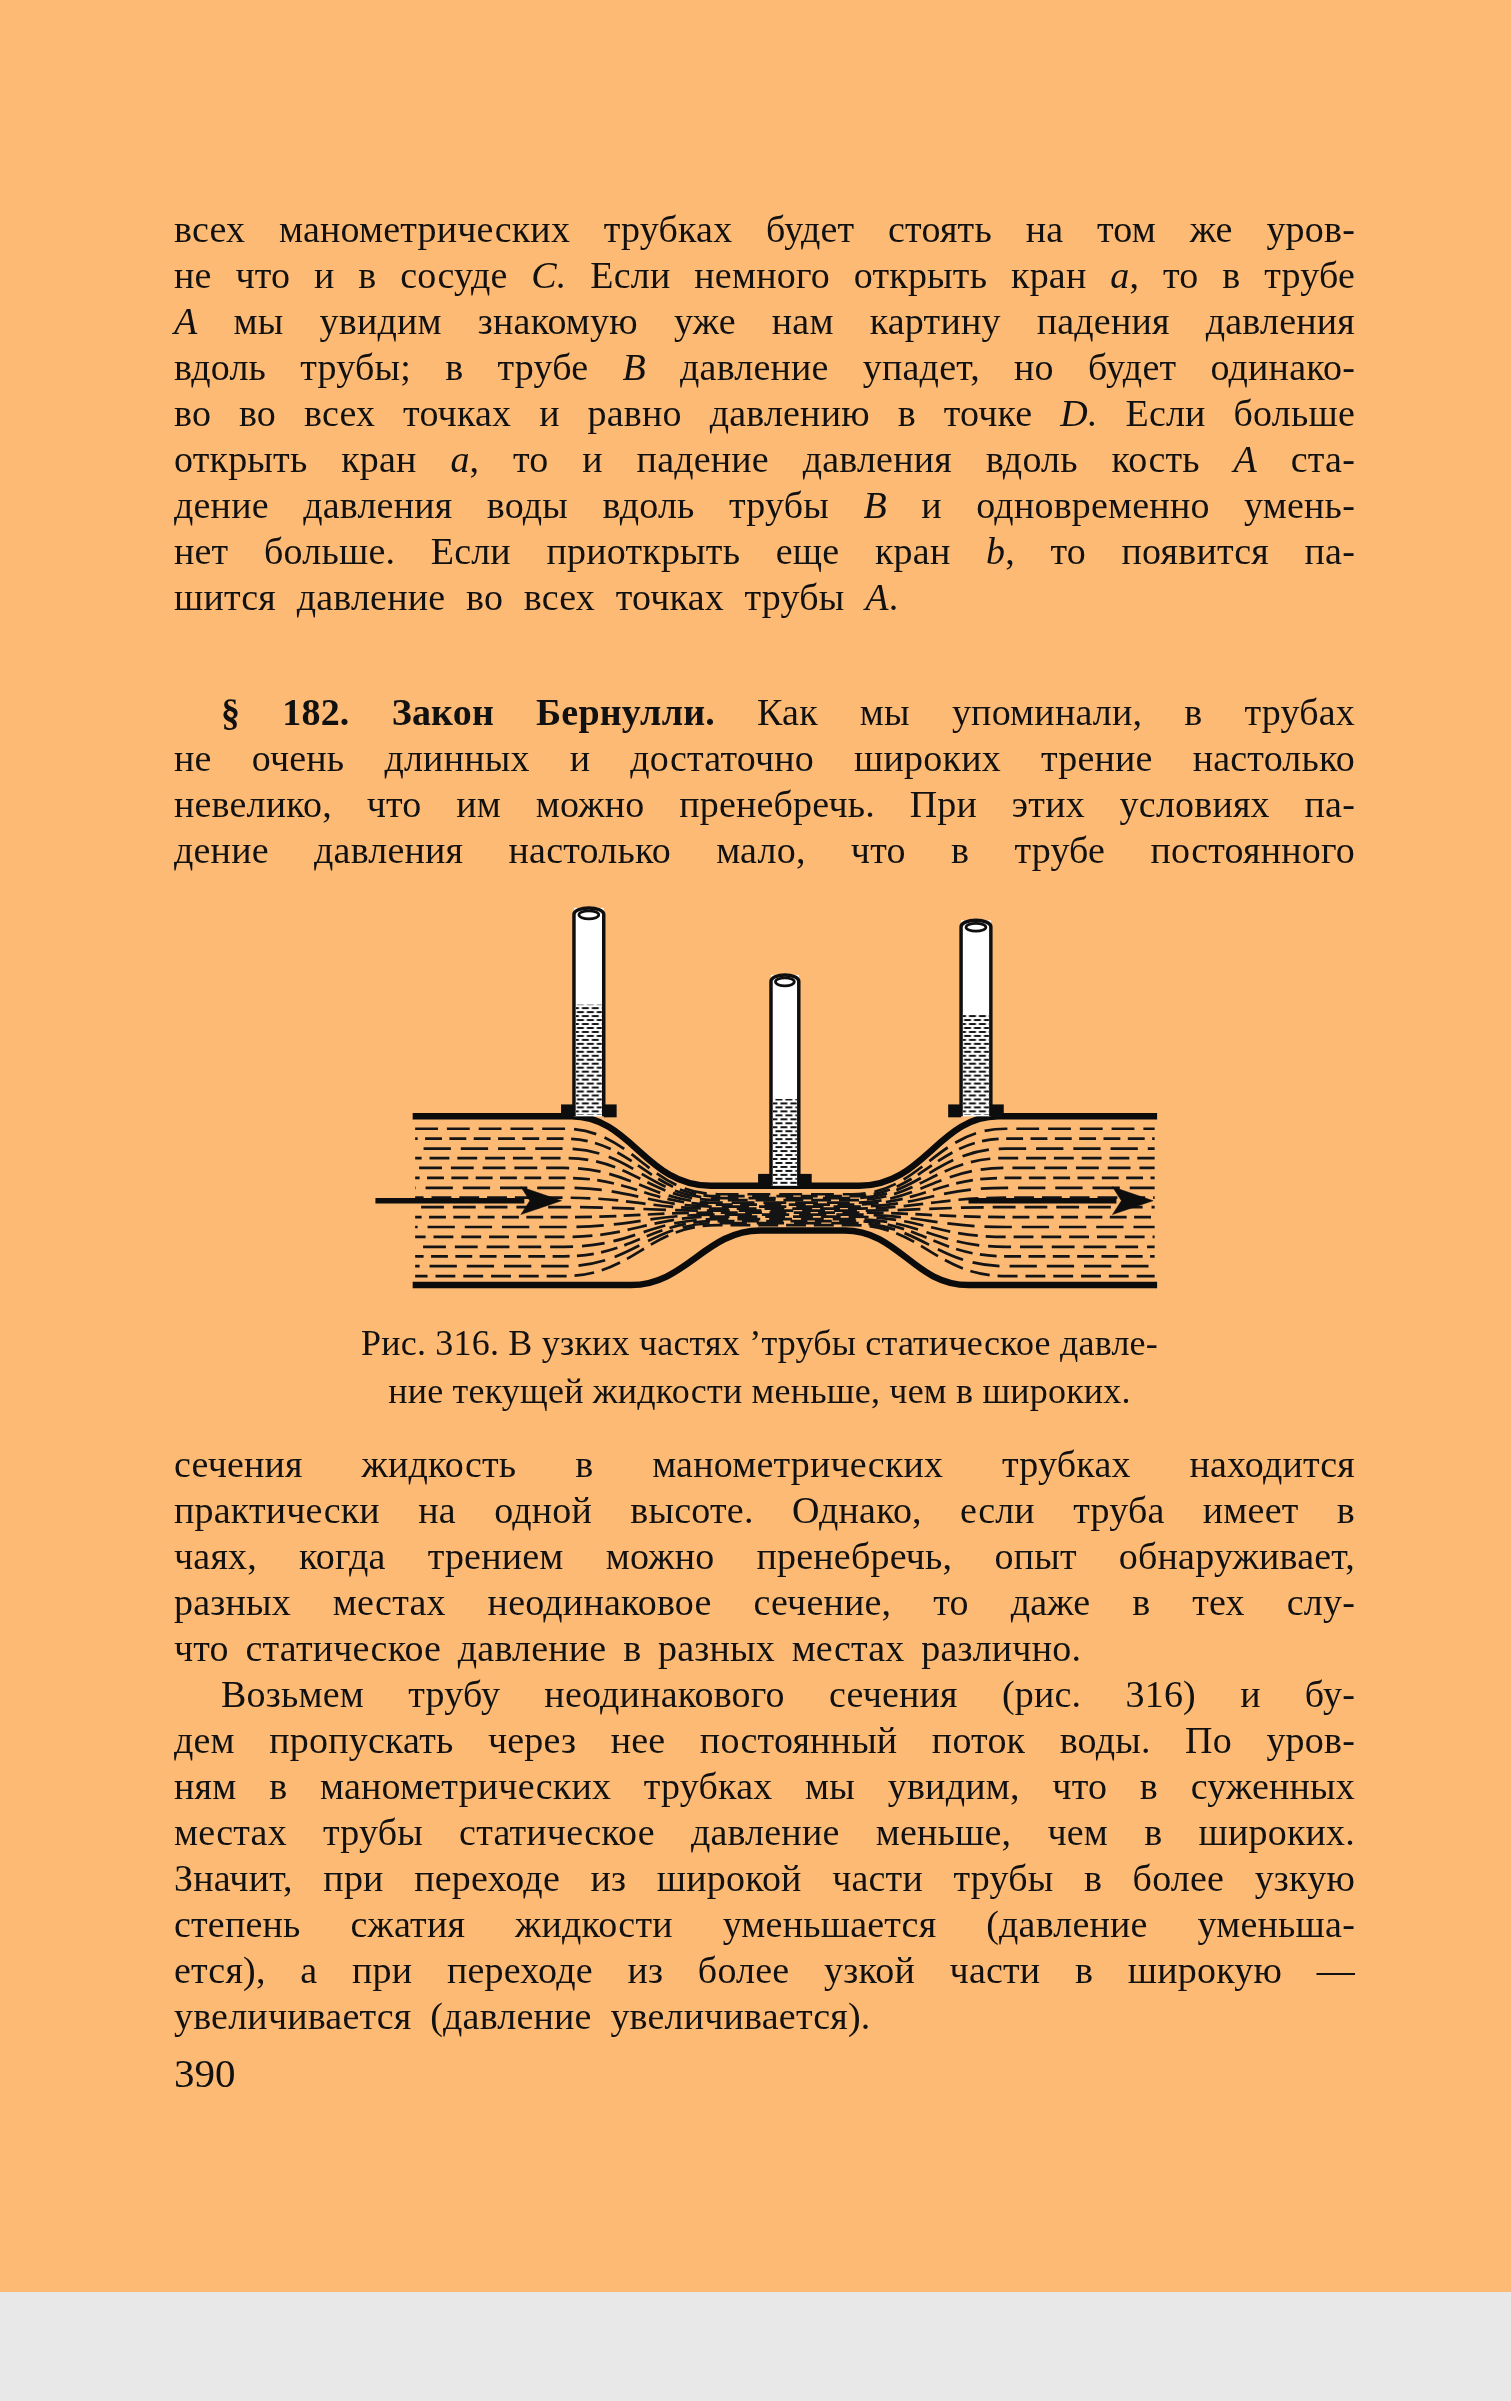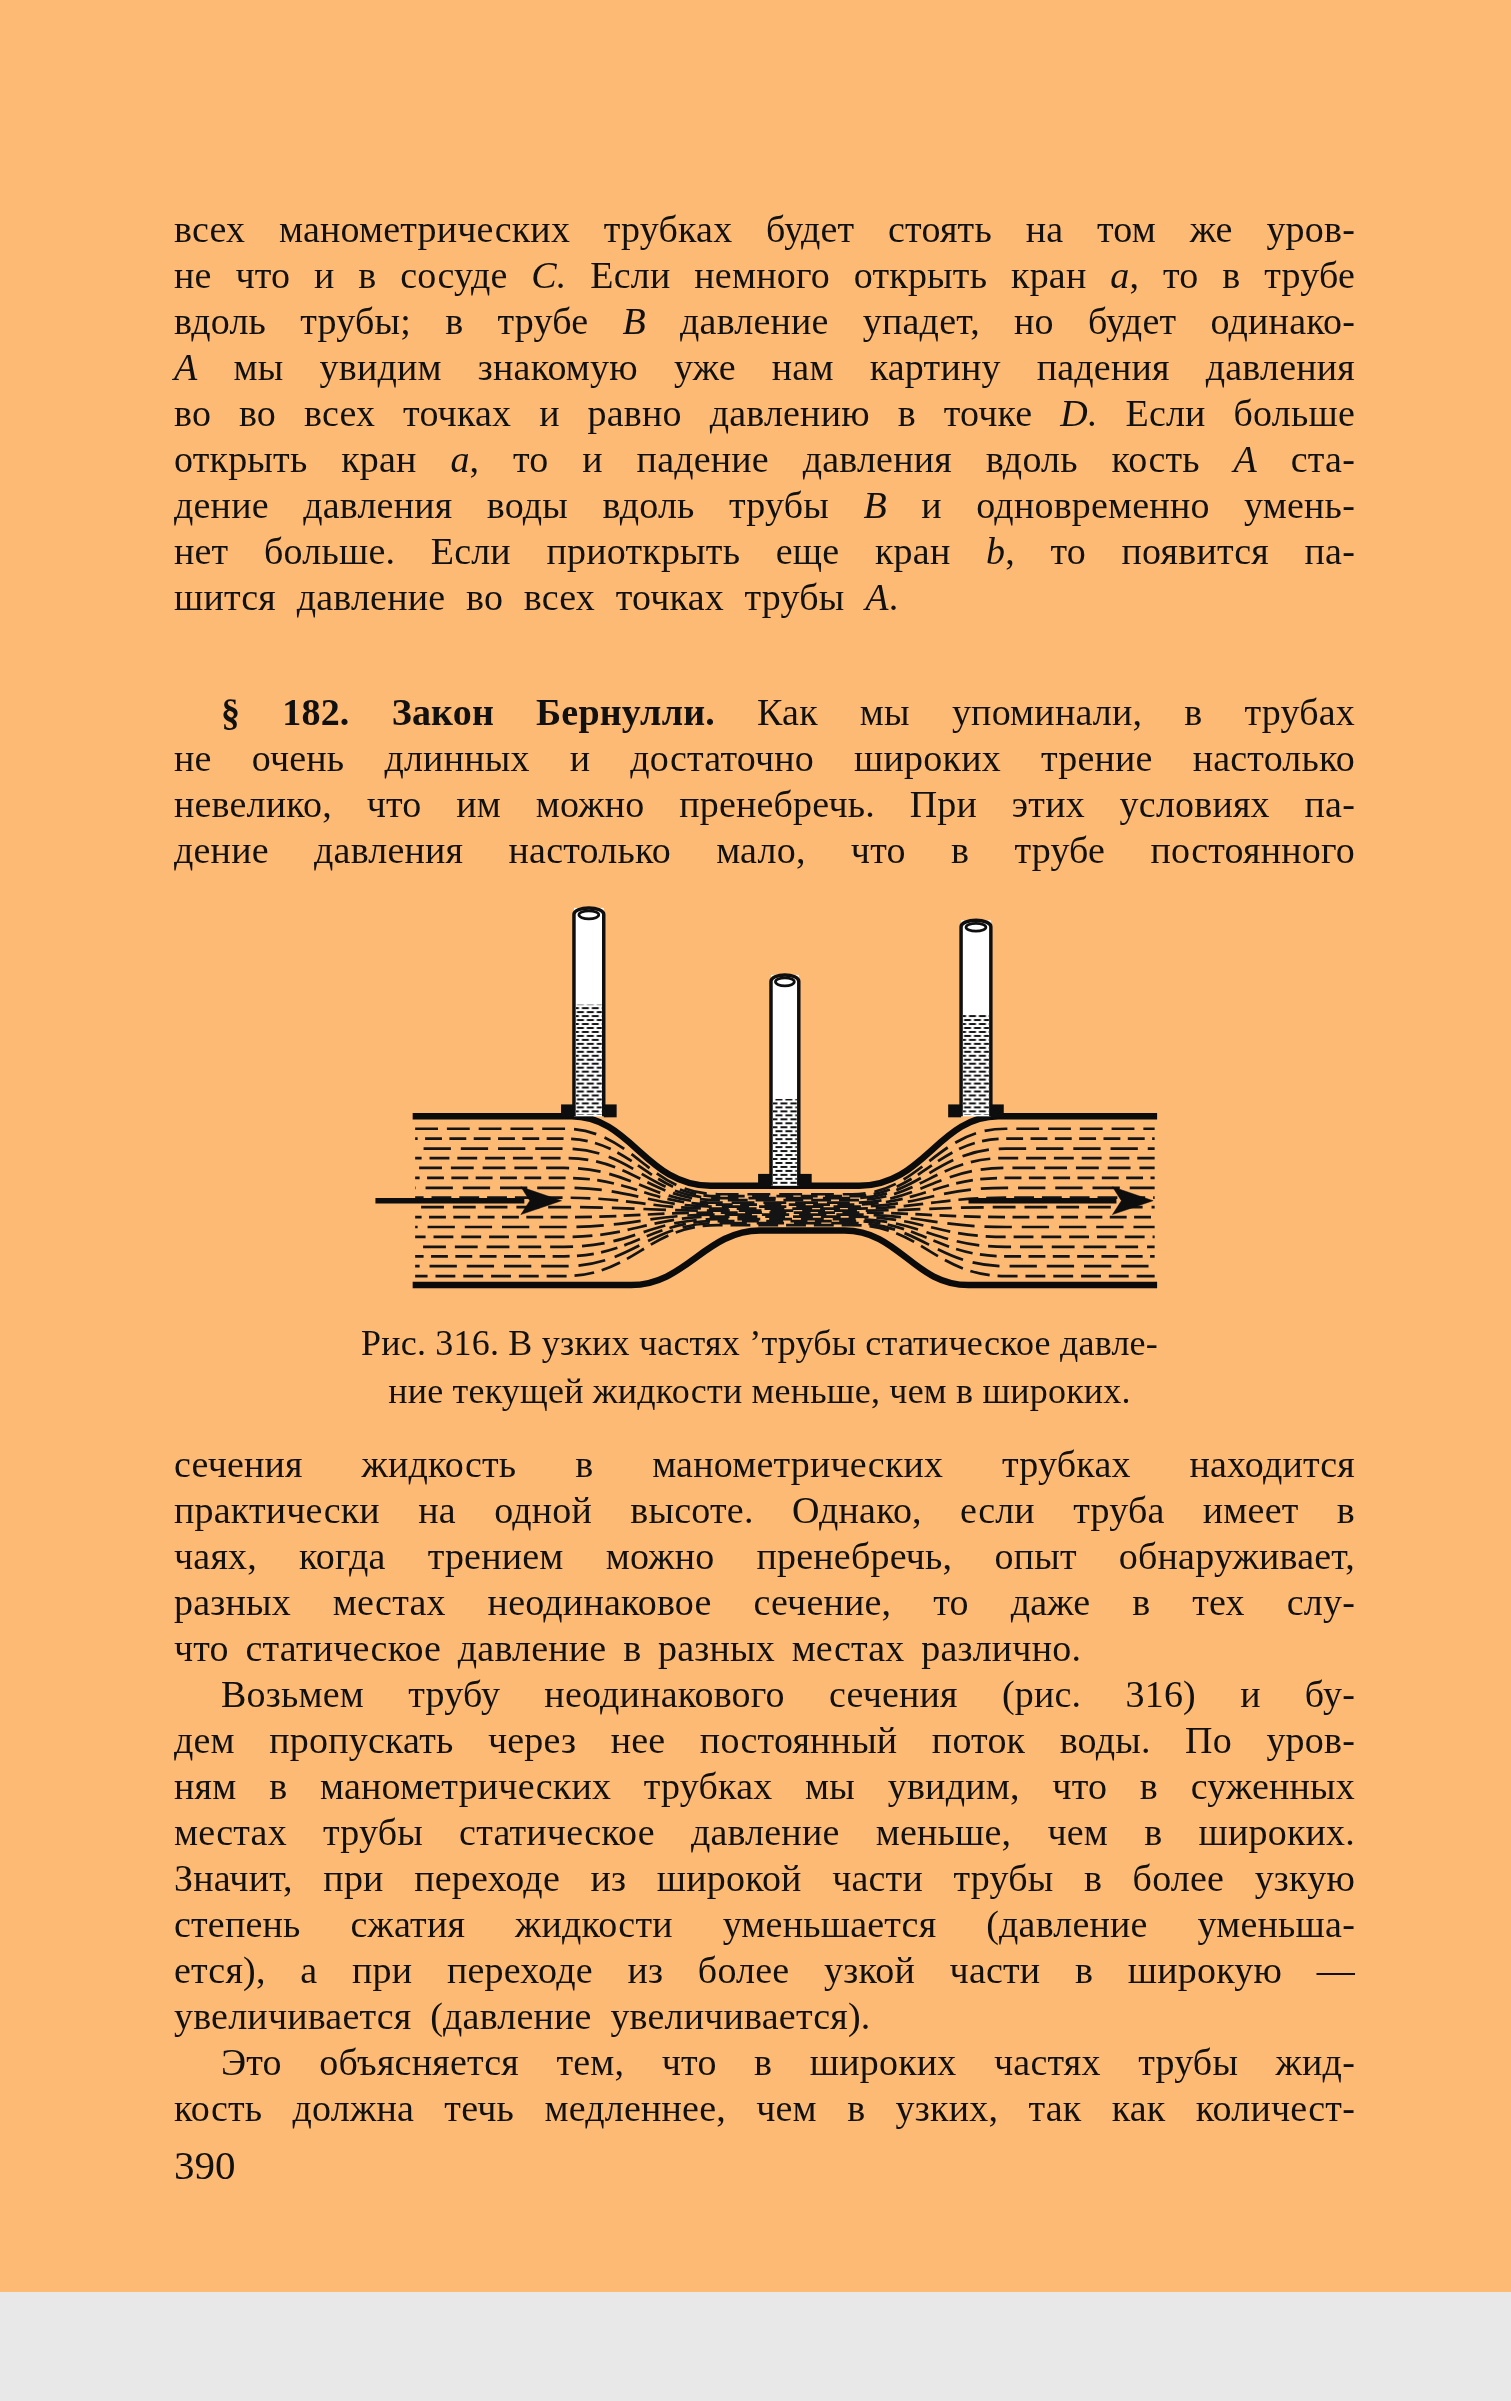--- a/index.html
+++ b/index.html
@@ -37,22 +37,22 @@
 </head>
 <body>
 
 <div class="page">
   <div class="column">
 
     <div class="text-blocks" id="blocks-top">
         <div class="para">
           <div class="line"><span>всех манометрических трубках будет стоять на том же уров-</span></div>
           <div class="line"><span>не что и в сосуде </span><span class="it">C.</span><span> Если немного открыть кран </span><span class="it">a</span><span>, то в трубе</span></div>
+          <div class="line"><span class="it">A</span><span> мы увидим знакомую уже нам картину падения давления</span></div>
           <div class="line"><span>вдоль трубы; в трубе </span><span class="it">B</span><span> давление упадет, но будет одинако-</span></div>
-          <div class="line"><span class="it">A</span><span> мы увидим знакомую уже нам картину падения давления</span></div>
           <div class="line"><span>во во всех точках и равно давлению в точке </span><span class="it">D.</span><span> Если больше</span></div>
           <div class="line"><span>открыть кран </span><span class="it">a</span><span>, то и падение давления вдоль кость </span><span class="it">A</span><span> ста-</span></div>
           <div class="line"><span>дение давления воды вдоль трубы </span><span class="it">B</span><span> и одновременно умень-</span></div>
           <div class="line"><span>нет больше. Если приоткрыть еще кран </span><span class="it">b</span><span>, то появится па-</span></div>
           <div class="line last" style="word-spacing: 11px;"><span>шится давление во всех точках трубы </span><span class="it">A</span><span>.</span></div>
         </div>
         <div class="para indent-first gap-before">
           <div class="line first"><span class="bd">§ 182. Закон Бернулли.</span><span> Как мы упоминали, в трубах</span></div>
           <div class="line"><span>не очень длинных и достаточно широких трение настолько</span></div>
           <div class="line"><span>невелико, что им можно пренебречь. При этих условиях па-</span></div>
@@ -144,24 +144,20 @@
         <div class="para indent-first">
           <div class="line first"><span>Возьмем трубу неодинакового сечения (рис. 316) и бу-</span></div>
           <div class="line"><span>дем пропускать через нее постоянный поток воды. По уров-</span></div>
           <div class="line"><span>ням в манометрических трубках мы увидим, что в суженных</span></div>
           <div class="line"><span>местах трубы статическое давление меньше, чем в широких.</span></div>
           <div class="line"><span>Значит, при переходе из широкой части трубы в более узкую</span></div>
           <div class="line"><span>степень сжатия жидкости уменьшается (давление уменьша-</span></div>
           <div class="line"><span>ется), а при переходе из более узкой части в широкую —</span></div>
           <div class="line last" style="word-spacing: 9px;"><span>увеличивается (давление увеличивается).</span></div>
         </div>
-        <div class="para indent-first">
-          <div class="line first"><span>Это объясняется тем, что в широких частях трубы жид-</span></div>
-          <div class="line"><span>кость должна течь медленнее, чем в узких, так как количест-</span></div>
-        </div>
       </div>
 
     <div class="page-footer">
       <span class="page-num">390</span>
     </div>
 
   </div>
 </div>
 
 

